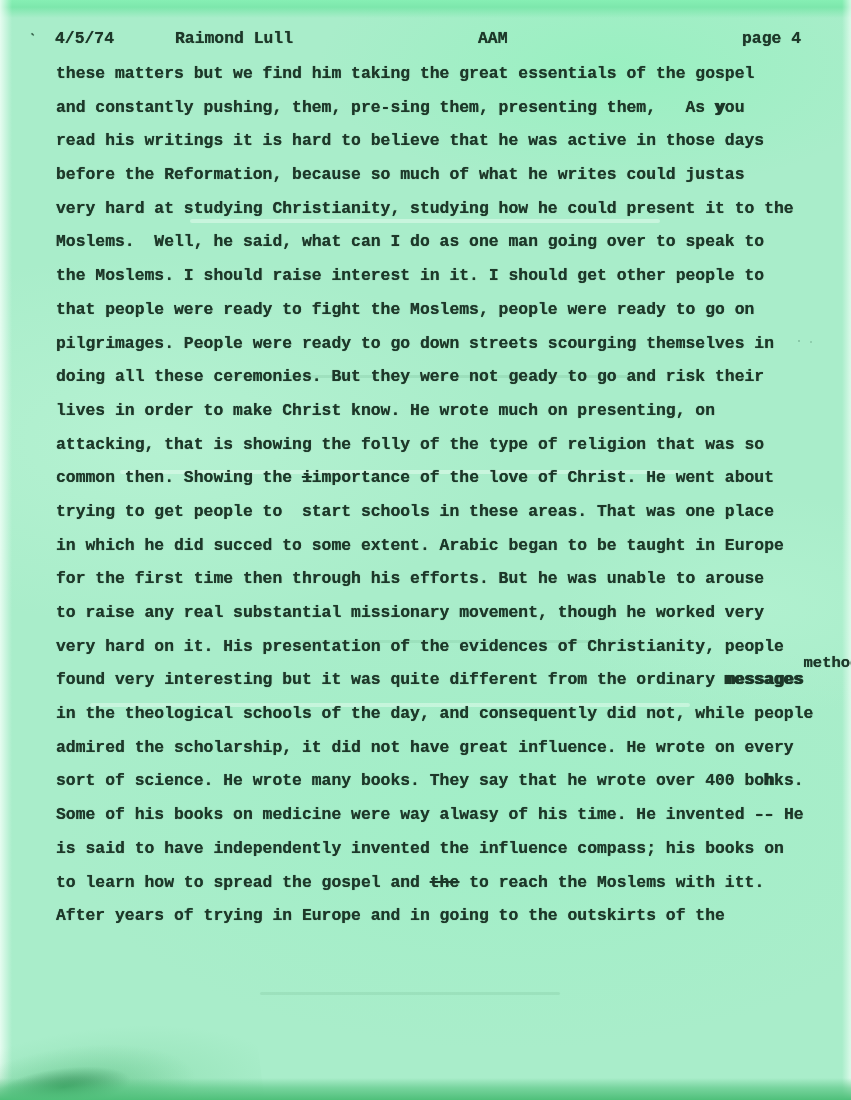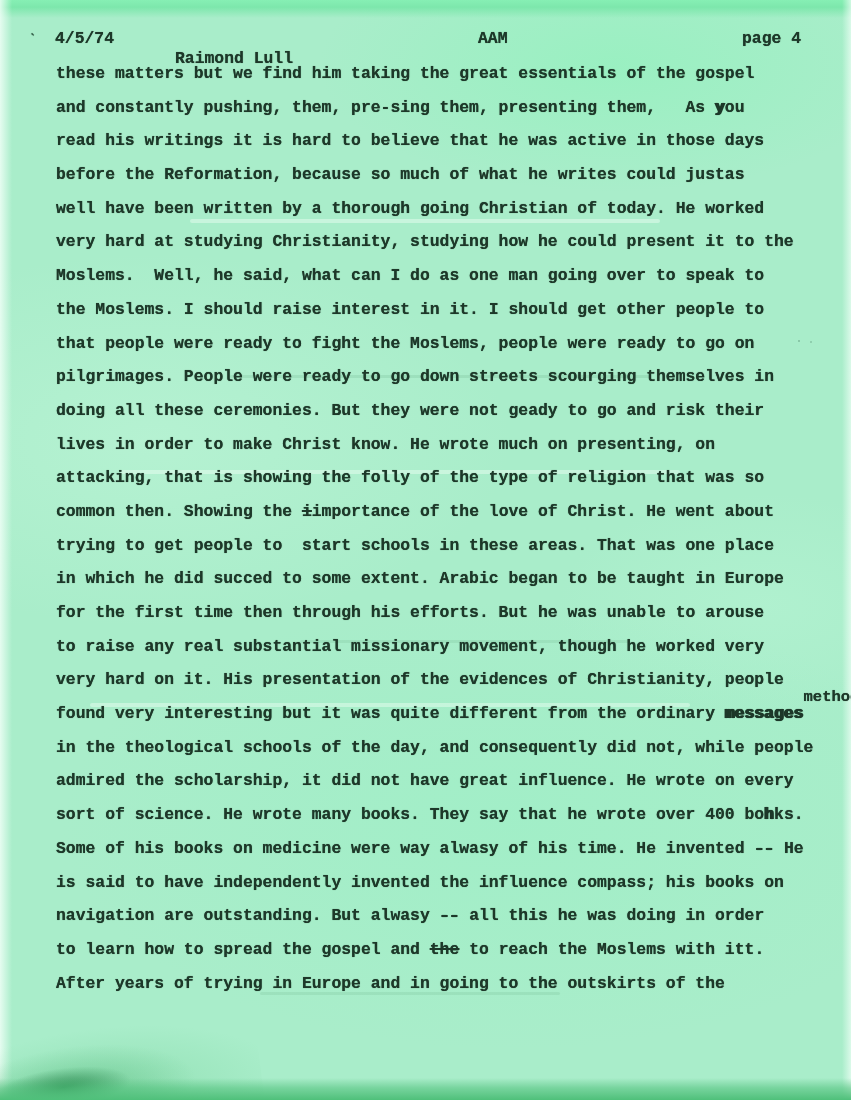--- a/index.html
+++ b/index.html
@@ -41,21 +41,21 @@
   .s5{left:90px;top:703px;width:600px;}
   .s6{left:260px;top:992px;width:300px;height:3px;background:rgba(70,140,100,.12);}
   .pencil-dots{position:absolute;left:795px;top:338px;width:26px;height:6px;
     background:radial-gradient(circle 2px at 4px 3px, rgba(40,90,65,.5), transparent 70%),
                radial-gradient(circle 2px at 16px 4px, rgba(40,90,65,.4), transparent 70%);}
   
   .header{position:absolute;left:0;top:29px;width:100%;height:24px;font-size:16.4px;}
   .header span{position:absolute;white-space:pre;text-shadow:0 0 .7px rgba(24,48,34,.9);}
   .tick{left:30px;top:2px;font-size:12px;color:rgba(50,100,75,.75);transform:rotate(-15deg);}
   .h-date{left:55px;}
-  .h-title{left:175px;margin-top:20px;}
+  .h-title{left:175px;}
   .h-center{left:478px;}
   .h-page{left:742px;}
   
   .bodytext{position:absolute;left:56px;top:57px;width:790px;}
   .line{white-space:pre;font-size:16.4px;line-height:33.7px;height:33.7px;
     text-shadow:0 0 .7px rgba(24,48,34,.9);font-family:Liberation Mono, monospace;}
   .line span{position:relative;}
   .strike{text-decoration:line-through;text-decoration-thickness:2px;}
   .overtyped{text-shadow:.9px 0 currentColor,-.9px 0 currentColor,0 0 1px currentColor;}
   .above{position:absolute;left:0;top:-17px;font-size:15.5px;line-height:15px;
@@ -83,41 +83,39 @@
     <span class="h-title">Raimond Lull</span>
     <span class="h-center">AAM</span>
     <span class="h-page">page 4</span>
   </div>
 
   <div class="bodytext">
       <div class="line"><span>these matters but we find him taking the great essentials of the gospel</span></div>
       <div class="line"><span>and constantly pushing, them, pre-sing them, presenting them,   As </span><span class="overtyped">y</span><span>ou</span></div>
       <div class="line"><span>read his writings it is hard to believe that he was active in those days</span></div>
       <div class="line"><span>before the Reformation, because so much of what he writes could justas</span></div>
-      <div class="line"><span>well have been written by a thorough going Christian of today. He worked</span></div>
       <div class="line"><span>very hard at studying Christianity, studying how he could present it to the</span></div>
       <div class="line"><span>Moslems.  Well, he said, what can I do as one man going over to speak to</span></div>
       <div class="line"><span>the Moslems. I should raise interest in it. I should get other people to</span></div>
       <div class="line"><span>that people were ready to fight the Moslems, people were ready to go on</span></div>
       <div class="line"><span>pilgrimages. People were ready to go down streets scourging themselves in</span></div>
       <div class="line"><span>doing all these ceremonies. But they were not geady to go and risk their</span></div>
       <div class="line"><span>lives in order to make Christ know. He wrote much on presenting, on</span></div>
       <div class="line"><span>attacking, that is showing the folly of the type of religion that was so</span></div>
       <div class="line"><span>common then. Showing the </span><span class="strike">i</span><span>importance of the love of Christ. He went about</span></div>
       <div class="line"><span>trying to get people to  start schools in these areas. That was one place</span></div>
       <div class="line"><span>in which he did succed to some extent. Arabic began to be taught in Europe</span></div>
       <div class="line"><span>for the first time then through his efforts. But he was unable to arouse</span></div>
       <div class="line"><span>to raise any real substantial missionary movement, though he worked very</span></div>
       <div class="line"><span>very hard on it. His presentation of the evidences of Christianity, people</span></div>
       <div class="line"><span>found very interesting but it was quite different from the ordinary </span><span class="overtyped">messages<span class="above">methods</span></span></div>
       <div class="line"><span>in the theological schools of the day, and consequently did not, while people</span></div>
       <div class="line"><span>admired the scholarship, it did not have great influence. He wrote on every</span></div>
       <div class="line"><span>sort of science. He wrote many books. They say that he wrote over 400 bo</span><span class="overtyped">h</span><span>ks.</span></div>
       <div class="line"><span>Some of his books on medicine were way alwasy of his time. He invented </span><span class="overtyped">--</span><span> He</span></div>
       <div class="line"><span>is said to have independently invented the influence compass; his books on</span></div>
-      <div class="line"><span>navigation are outstanding. But alwasy </span><span class="overtyped">--</span><span> all this he was doing in order</span></div>
       <div class="line"><span>to learn how to spread the gospel and </span><span class="strike">the</span><span> to reach the Moslems with itt.</span></div>
       <div class="line"><span>After years of trying in Europe and in going to the outskirts of the</span></div>
     </div>
 
   <div class="smudge"></div>
   <div class="edge-bottom"></div>
 </div>
 
 </body></html>

